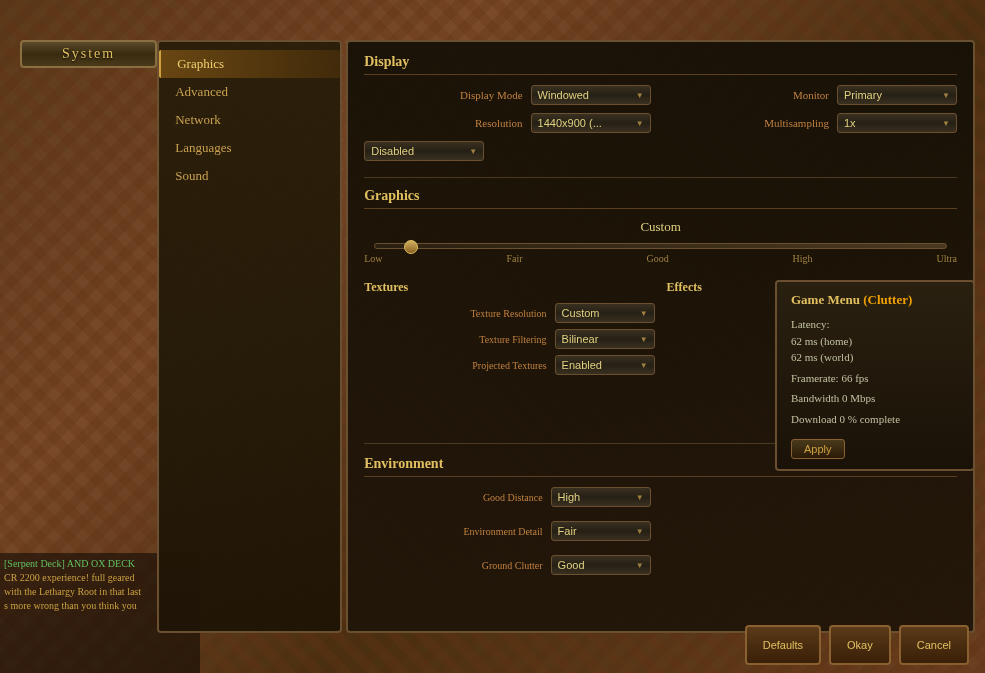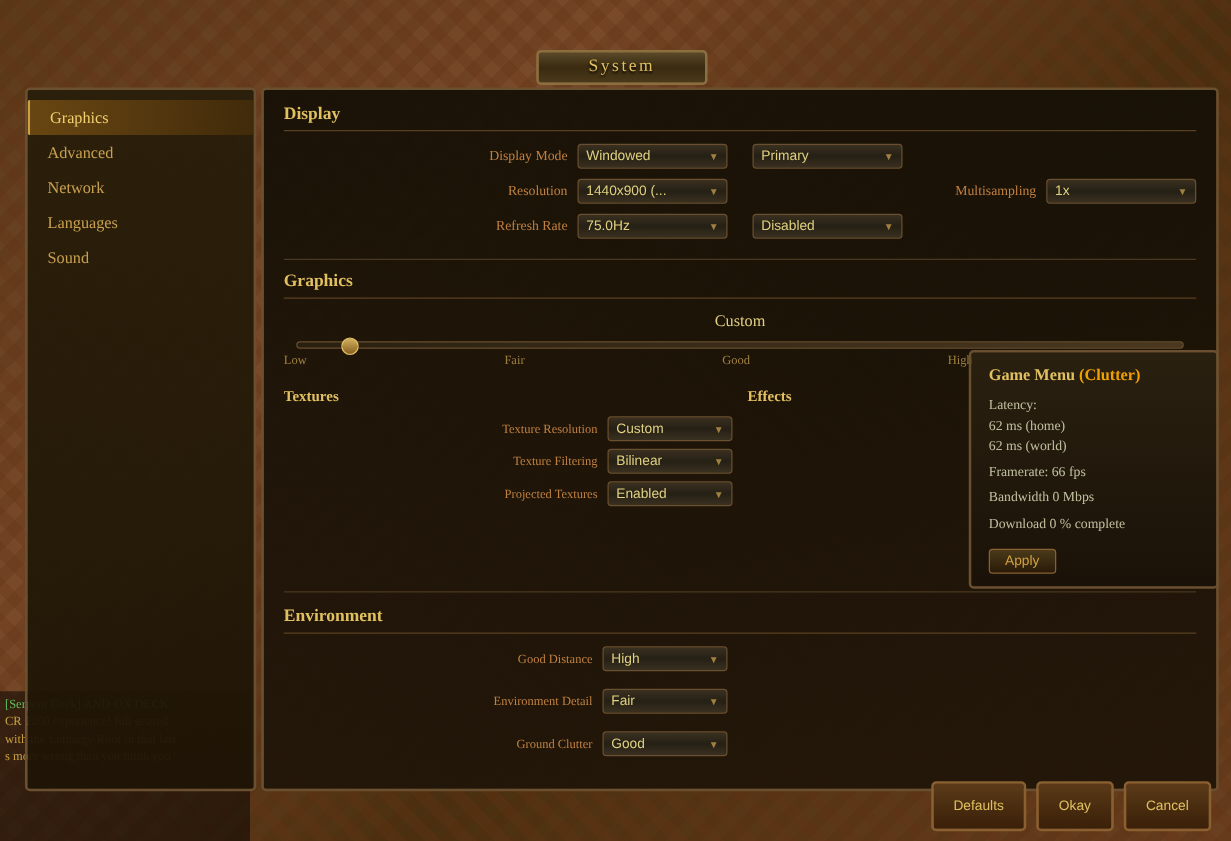--- a/index.html
+++ b/index.html
@@ -52,21 +52,21 @@
 
     
     .main-panel {
       position: absolute;
       top: 40px;
       left: 20px;
       right: 10px;
       bottom: 40px;
       z-index: 10;
       display: flex;
-      flex-direction: column;
+      flex-direction: row;
     }
 
     
     .title-bar {
       text-align: center;
       margin-bottom: 2px;
     }
     .title-bar-inner {
       display: inline-block;
       background: linear-gradient(180deg, #5a4a2a 0%, #3a2a10 50%, #4a3a1a 100%);
@@ -355,36 +355,33 @@
       <div class="section-header">Display</div>
 
       <div class="settings-grid">
 
         <div class="setting-row">
           <span class="setting-label">Display Mode</span>
           <button class="dropdown-btn dropdown-btn-wide">Windowed</button>
         </div>
 
         <div class="setting-row">
+          <span class="setting-label">Monitor</span>
           <button class="dropdown-btn dropdown-btn-wide">Primary</button>
         </div>
 
         <div class="setting-row">
           <span class="setting-label">Resolution</span>
           <button class="dropdown-btn dropdown-btn-wide">1440x900 (...</button>
         </div>
         <div class="setting-row">
           <span class="setting-label">Multisampling</span>
           <button class="dropdown-btn dropdown-btn-wide">1x</button>
         </div>
 
-        <div class="setting-row">
-          <span class="setting-label">Refresh Rate</span>
-          <button class="dropdown-btn dropdown-btn-wide">75.0Hz</button>
-        </div>
         <div class="setting-row">
           <button class="dropdown-btn dropdown-btn-wide">Disabled</button>
         </div>
       </div>
 
       <hr class="section-divider">
 
       <div class="section-header">Graphics</div>
 
       <div class="quality-section">

